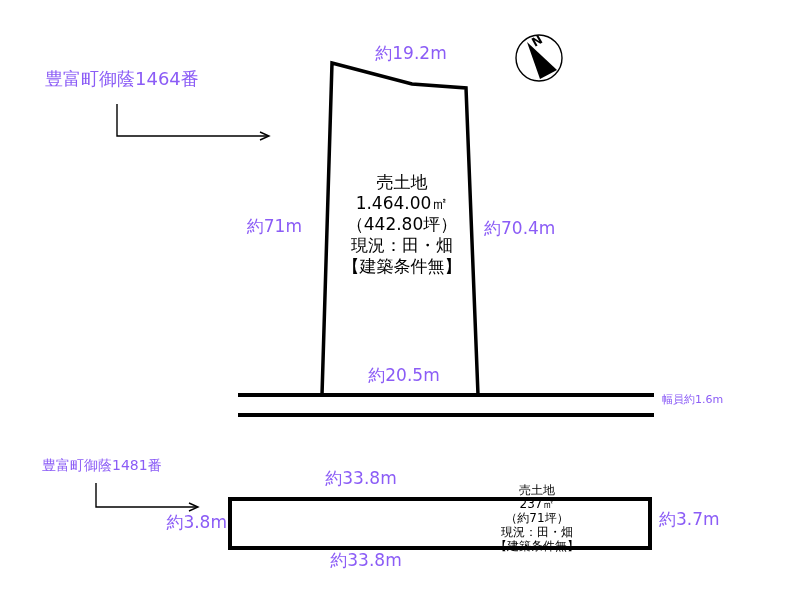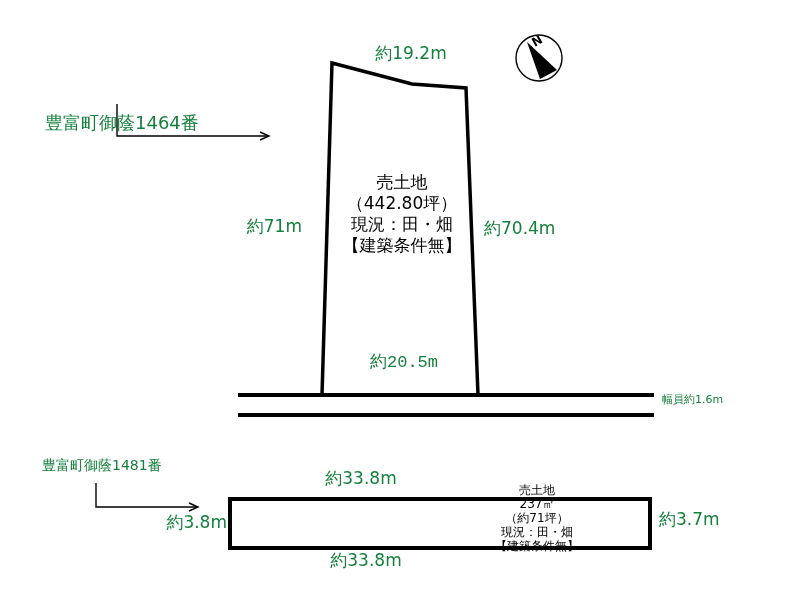--- a/index.html
+++ b/index.html
@@ -14,29 +14,29 @@
   }
   .canvas svg.layer {
     position: absolute;
     left: 0; top: 0;
   }
   .label {
     position: absolute;
     white-space: nowrap;
     font-size: 17px;
     line-height: 1.1;
-    color: #15803d;
+    color: #8b5cf6;
   }
   .ctr { transform: translateX(-50%); text-align: center; }
-  .l-addr1 { left: 45px;  top: 69px;  font-size: 18px; margin-top: 44px; }
+  .l-addr1 { left: 45px;  top: 69px;  font-size: 18px; }
   .l-addr2 { left: 42px;  top: 458px; font-size: 14px; }
   .l-dim1-top    { left: 411px; top: 44px; }
   .l-dim1-left   { right: 498px; top: 217px; text-align: right; }
   .l-dim1-right  { left: 484px; top: 219px; }
-  .l-dim1-bottom { left: 404px; top: 354px; font-family: Liberation Mono, monospace; }
+  .l-dim1-bottom { left: 404px; top: 366px; }
   .l-road        { left: 662px; top: 394px; font-size: 11px; }
   .l-dim2-top    { left: 361px; top: 469px; }
   .l-dim2-left   { right: 573px; top: 513px; text-align: center; }
   .l-dim2-right  { left: 659px; top: 510px; }
   .l-dim2-bottom { left: 366px; top: 551px; }
   .info-block {
     position: absolute;
     transform: translateX(-50%);
     text-align: center;
     white-space: nowrap;
@@ -77,20 +77,21 @@
 
   <div class="label l-addr1">豊富町御蔭1464番</div>
 
   <div class="label l-dim1-top ctr">約19.2m</div>
   <div class="label l-dim1-left">約71m</div>
   <div class="label l-dim1-right">約70.4m</div>
   <div class="label l-dim1-bottom ctr">約20.5m</div>
 
   <div class="info-block info1">
     <div>売土地</div>
+    <div>1.464.00㎡</div>
     <div>（442.80坪）</div>
     <div>現況：田・畑</div>
     <div>【建築条件無】</div>
   </div>
 
   <div class="label l-road">幅員約1.6m</div>
 
   <div class="label l-addr2">豊富町御蔭1481番</div>
 
   <div class="label l-dim2-top ctr">約33.8m</div>

